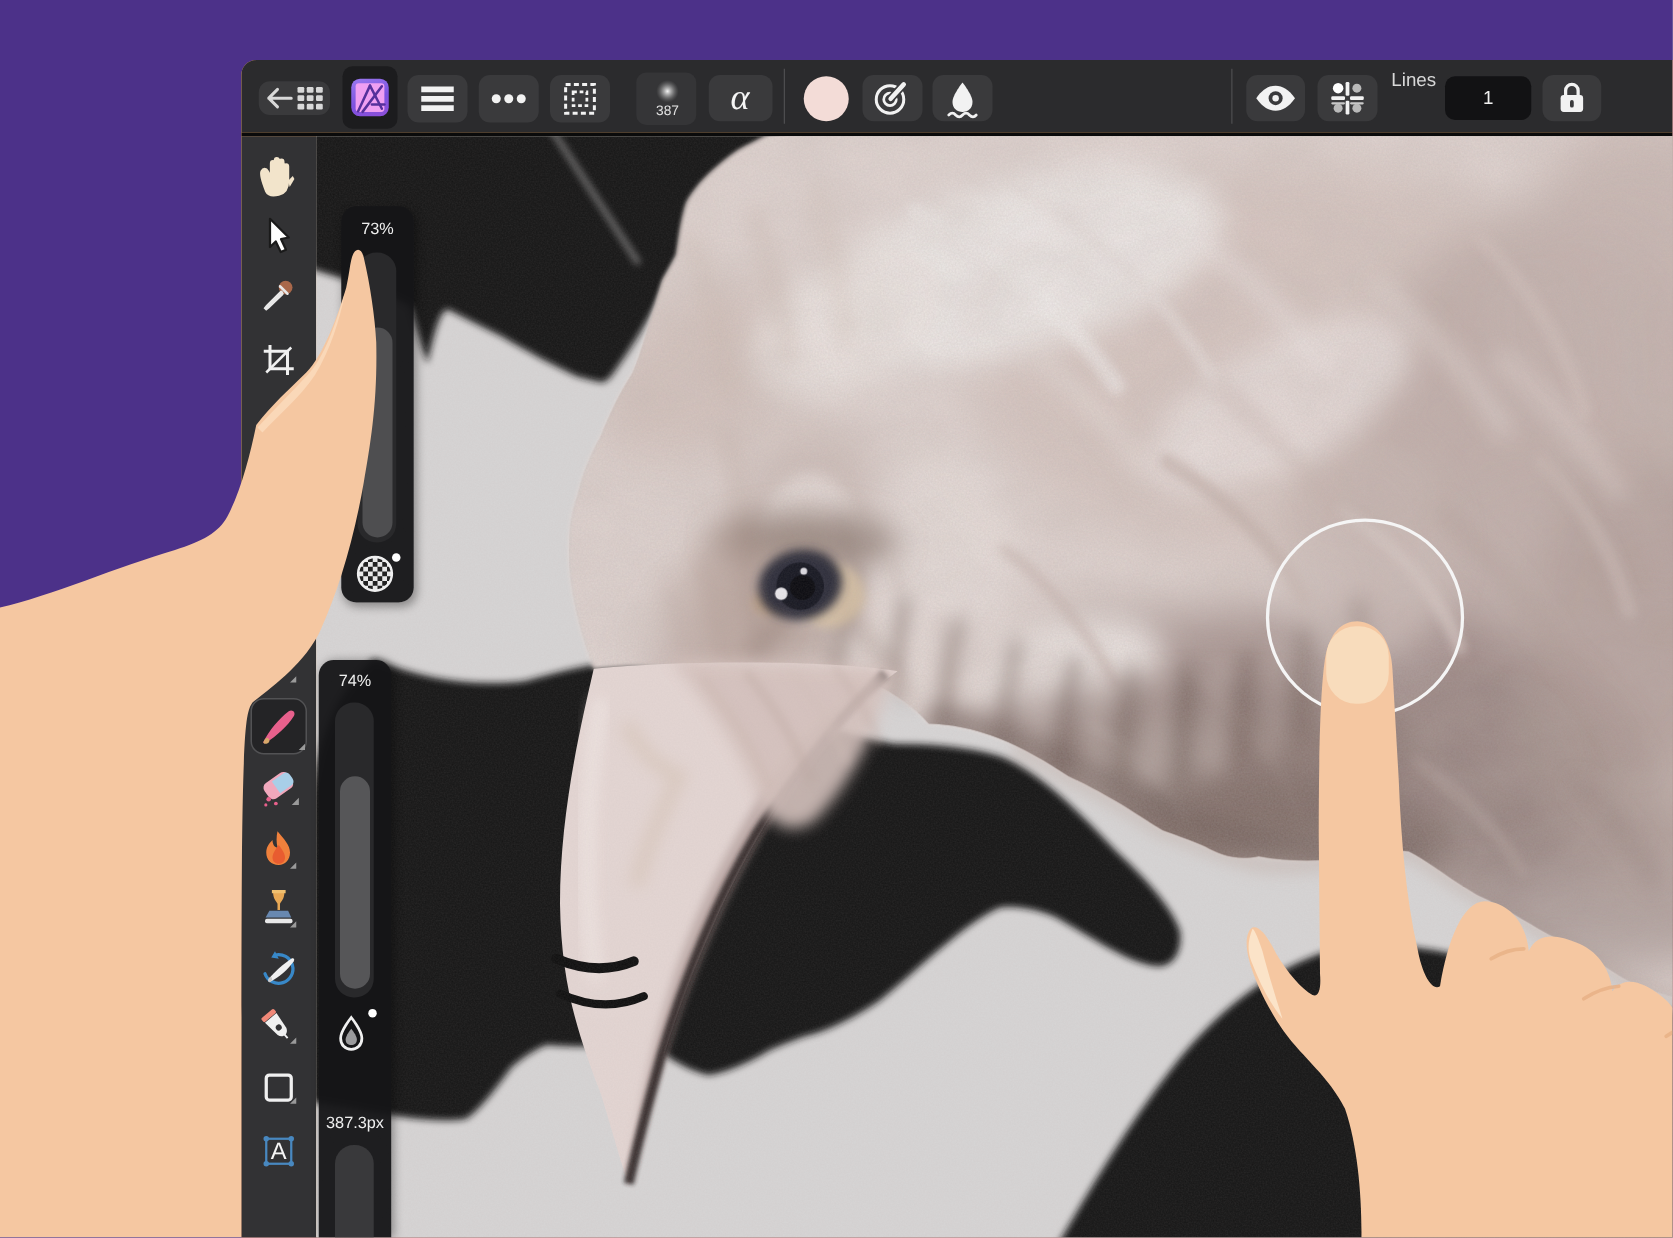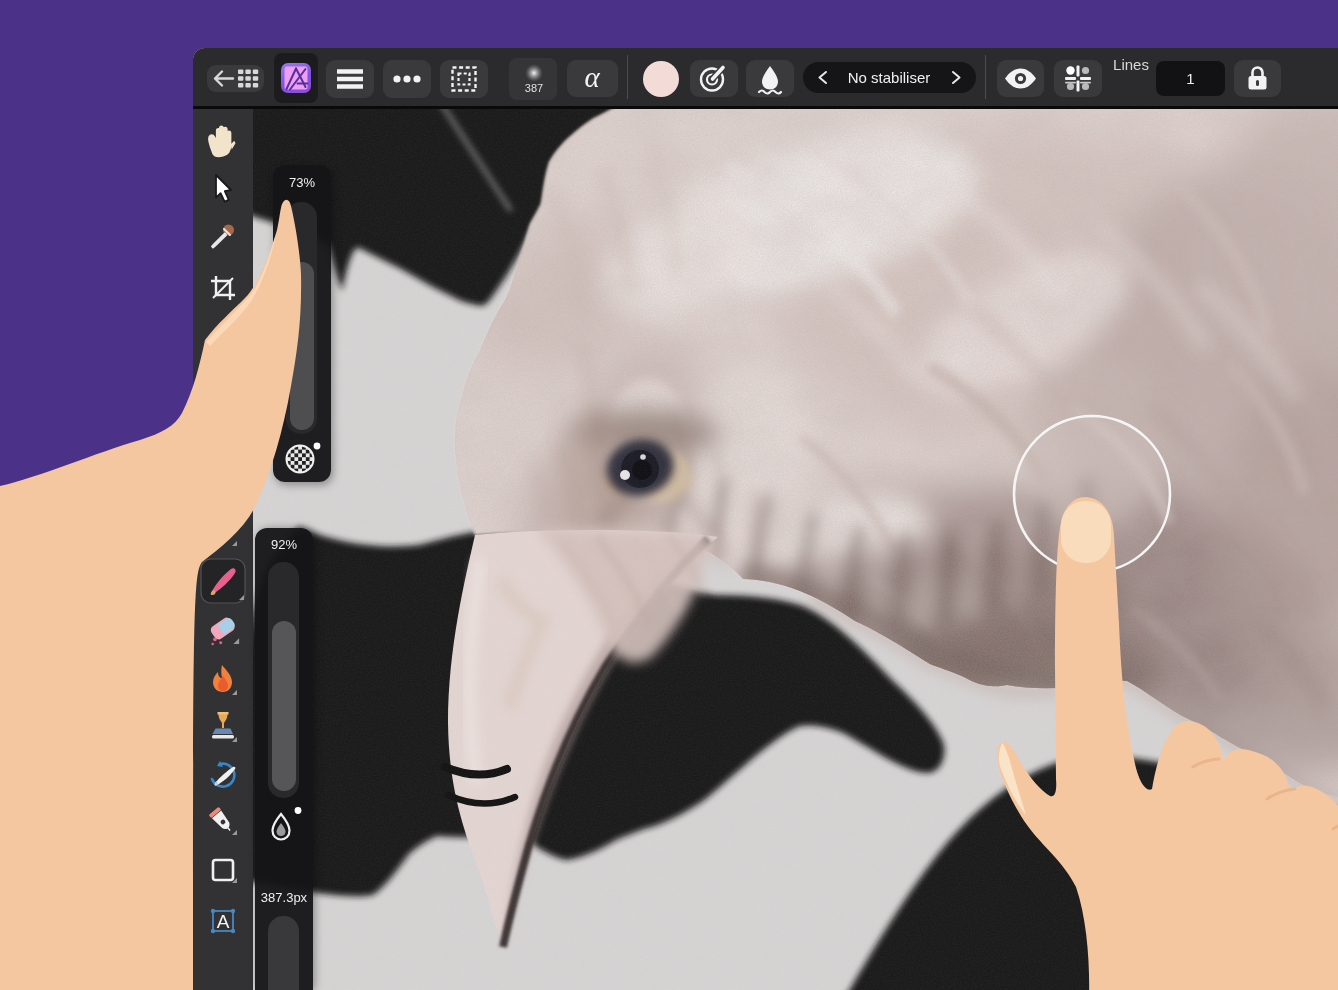--- a/index.html
+++ b/index.html
@@ -98,27 +98,20 @@
         <path d="M22 19.5 L33 7.5" stroke="#3a3a3c" stroke-width="6.5" stroke-linecap="round"></path>
         <path d="M22.5 19 L33 7.5" stroke="#f2f2f2" stroke-width="3.6" stroke-linecap="round"></path>
       </svg>
     </div>
     <div class="btn" style="left:553px;top:12px;width:48px;height:37px">
       <svg width="48" height="37" viewBox="0 0 48 37">
         <path d="M24 6 C24 6 16 16 16 21.5 C16 26.5 19.6 29.5 24 29.5 C28.4 29.5 32 26.5 32 21.5 C32 16 24 6 24 6 Z" fill="#f2f2f2"></path>
         <path d="M13 32 q3 -3 5.5 0 q3 3 5.5 0 q3 -3 5.5 0 q3 3 5.5 0" fill="none" stroke="#f2f2f2" stroke-width="2.2" stroke-linecap="round"></path>
       </svg>
     </div>
-    <div style="position:absolute;left:610px;top:14px;width:173px;height:31px;background:#151517;border-radius:15.5px">
-      <svg width="173" height="31" viewBox="0 0 173 31">
-        <path d="M23 10 l-6.5 5.5 l6.5 5.5" stroke="#e8e8e8" stroke-width="2" fill="none" stroke-linecap="round" stroke-linejoin="round"></path>
-        <path d="M150 10 l6.5 5.5 l-6.5 5.5" stroke="#e8e8e8" stroke-width="2" fill="none" stroke-linecap="round" stroke-linejoin="round"></path>
-        <text x="86" y="21" font-size="15" fill="#f0f0f0" text-anchor="middle" font-family="Liberation Sans, sans-serif">No stabiliser</text>
-      </svg>
-    </div>
     <div style="position:absolute;left:792px;top:7px;width:1px;height:44px;background:#4d4d4f"></div>
     <div class="btn" style="left:804px;top:12px;width:47px;height:37px">
       <svg width="47" height="37" viewBox="0 0 47 37">
         <path d="M8 18.5 C13 11.5 18 8.5 23.5 8.5 C29 8.5 34 11.5 39 18.5 C34 25.5 29 28.5 23.5 28.5 C18 28.5 13 25.5 8 18.5 Z" fill="#f2f2f2"></path>
         <circle cx="23.5" cy="18.5" r="5.6" fill="#3a3a3c"></circle>
         <circle cx="23.5" cy="18.5" r="2.6" fill="#f2f2f2"></circle>
       </svg>
     </div>
     <div class="btn" style="left:861px;top:12px;width:48px;height:37px">
       <svg width="48" height="37" viewBox="0 0 48 37">
@@ -489,21 +482,21 @@
           <rect width="7.6" height="7.6" fill="#e8e8e8"></rect>
               <rect width="3.8" height="3.8" fill="#222"></rect>
               <rect x="3.8" y="3.8" width="3.8" height="3.8" fill="#222"></rect>
         </pattern>
           </defs>
         <circle cx="17" cy="17" r="13.5" fill="url(#chk)" stroke="#f0f0f0" stroke-width="2"></circle>
         <circle cx="34" cy="4" r="3.4" fill="#ffffff"></circle>
       </svg>
     </div>
     <div class="panel" style="left:62px;top:480px;width:58px;height:462px;border-radius:12px 12px 0 0;box-shadow:2px 0 8px rgba(0,0,0,0.35)">
-      <div class="ptext" style="top:9px">92%</div>
+      <div class="ptext" style="top:9px">74%</div>
       <div style="position:absolute;left:13px;top:34px;width:31px;height:236px;background:#29292b;border-radius:15px">
         <div style="position:absolute;left:3.5px;top:59px;width:24px;height:170px;background:#565658;border-radius:12px"></div>
       </div>
       <svg style="position:absolute;left:8px;top:278px" width="44" height="44" viewBox="0 0 44 44">
         <path d="M18 8 C18 8 9.5 18.5 9.5 24.5 C9.5 30 13.2 33.5 18 33.5 C22.8 33.5 26.5 30 26.5 24.5 C26.5 18.5 18 8 18 8 Z" fill="none" stroke="#f0f0f0" stroke-width="2.2"></path>
         <path d="M18 17 C18 17 13.5 22.5 13.5 25.5 C13.5 28.5 15.5 30 18 30 C20.5 30 22.5 28.5 22.5 25.5 C22.5 22.5 18 17 18 17 Z" fill="#9a9a9c"></path>
         <circle cx="35" cy="4.5" r="3.4" fill="#ffffff"></circle>
       </svg>
       <div class="ptext" style="top:362px;font-size:13px">387.3px</div>
       <div style="position:absolute;left:13px;top:388px;width:31px;height:74px;background:#39393b;border-radius:15px 15px 0 0"></div>

